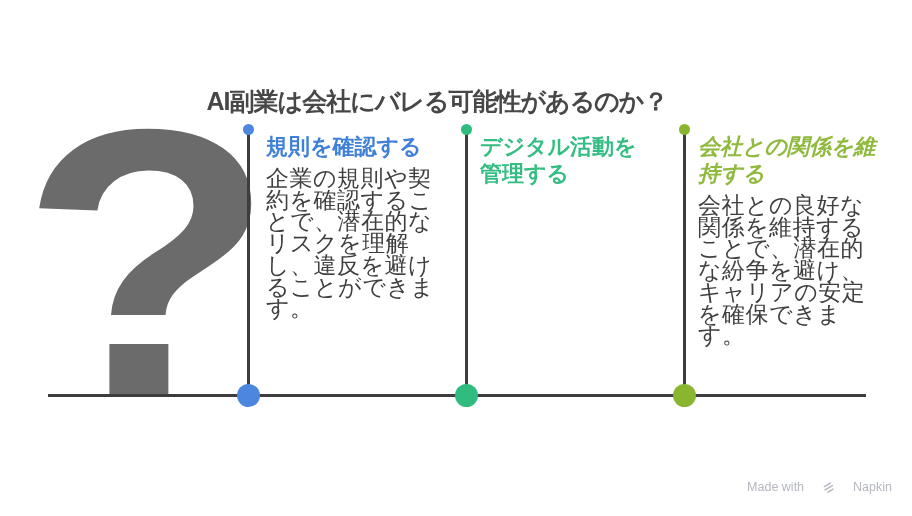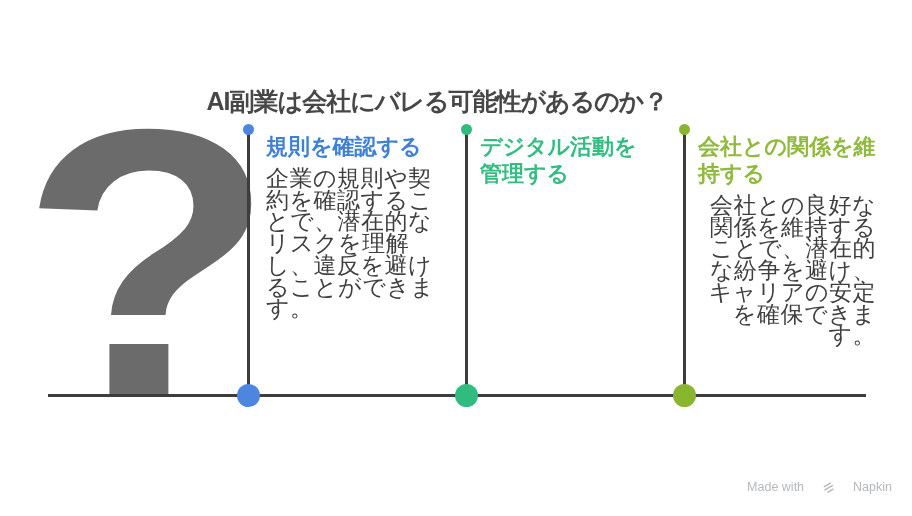--- a/index.html
+++ b/index.html
@@ -77,22 +77,22 @@
   <div class="dot-top c2-dtop" style="background: rgb(47, 188, 126);"></div>
   <div class="dot-bottom c2-dbot" style="background: rgb(47, 188, 126);"></div>
   <div class="col c2-col">
     <div class="col-heading" style="color: rgb(52, 189, 131);">デジタル活動を管理する</div>
   </div>
 
   <div class="connector c3-line" style="background: rgb(61, 61, 61);"></div>
   <div class="dot-top c3-dtop" style="background: rgb(137, 181, 47);"></div>
   <div class="dot-bottom c3-dbot" style="background: rgb(137, 181, 47);"></div>
   <div class="col c3-col">
-    <div class="col-heading" style="color: rgb(144, 186, 62);">会社との関係を維持する</div>
-    <div class="col-body" style="color: rgb(63, 63, 63); text-align: right;">会社との良好な関係を維持することで、潜在的な紛争を避け、キャリアの安定を確保できます。</div>
+    <div class="col-heading" style="color: rgb(144, 186, 62); font-style: italic;">会社との関係を維持する</div>
+    <div class="col-body" style="color: rgb(63, 63, 63);">会社との良好な関係を維持することで、潜在的な紛争を避け、キャリアの安定を確保できます。</div>
   </div>
 
   <div class="watermark" style="color: rgb(180, 184, 190);">
     <span>Made with</span>
     <span>
       <svg width="13" height="13" viewBox="0 0 14 14">
         <g stroke="currentColor" stroke-width="1.6" stroke-linecap="round" fill="none">
           <line x1="2.5" y1="6" x2="9" y2="2.2"></line>
           <line x1="3.2" y1="9.6" x2="11.2" y2="5"></line>
           <line x1="6.4" y1="12" x2="12" y2="8.8"></line>

